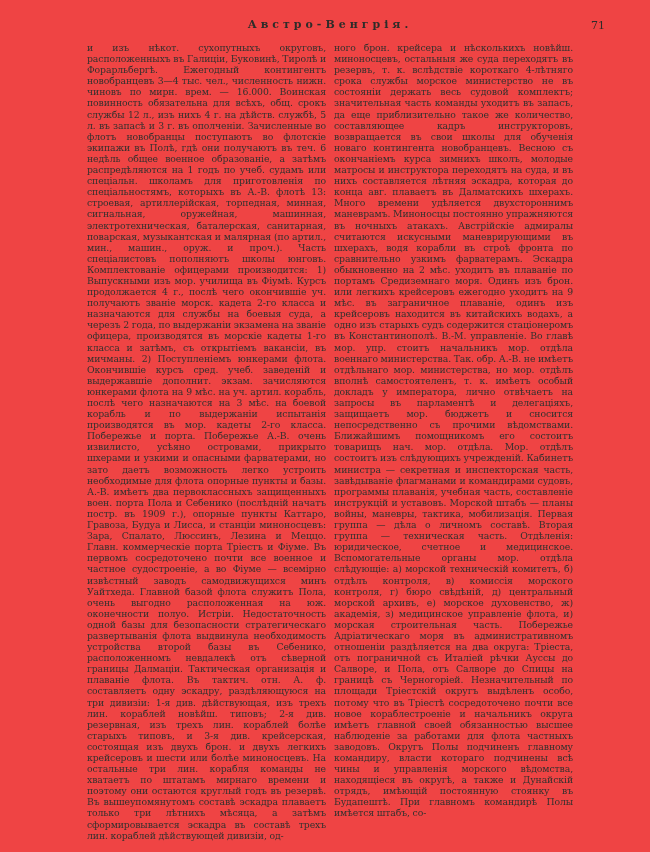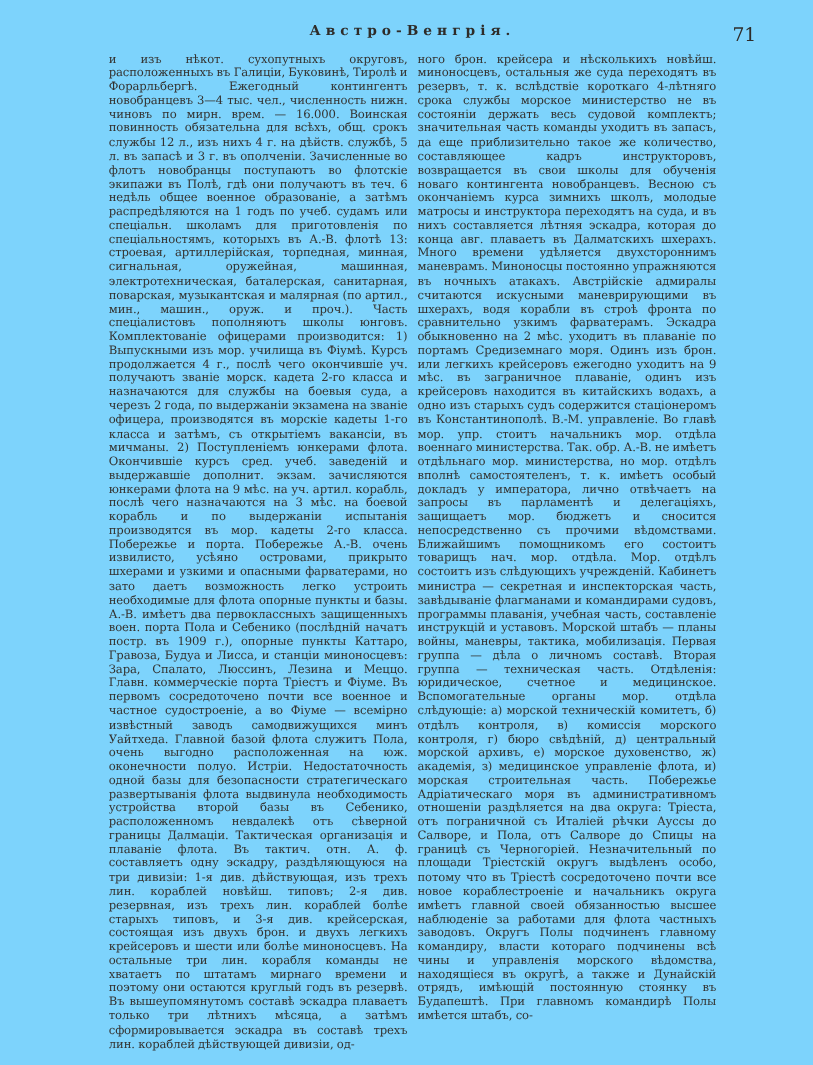--- a/index.html
+++ b/index.html
@@ -4,21 +4,21 @@
 <style>
   html, body {
     margin: 0;
     padding: 0;
     background: #e8e7e4;
   }
   .page {
     position: relative;
     width: 650px;
     height: 852px;
-    background: #7dd3fc;
+    background: #ef4444;
     overflow: hidden;
     font-family: "DejaVu Serif", serif;
     color: #33312e;
   }
   .page-header {
     position: absolute;
     top: 18px;
     left: 87px;
     width: 486px;
     height: 16px;
@@ -31,21 +31,21 @@
     font-weight: bold;
     font-size: 11px;
     letter-spacing: 4px;
     color: #2e2c29;
     white-space: nowrap;
   }
   .page-number {
     position: absolute;
     right: -32px;
     top: 1px;
-    font-size: 15px;
+    font-size: 11px;
     color: #2e2c29;
     margin-left: 12px;
   }
   .text-block {
     position: absolute;
     top: 42px;
     left: 87px;
     width: 486px;
     height: 800px;
     display: flex;

